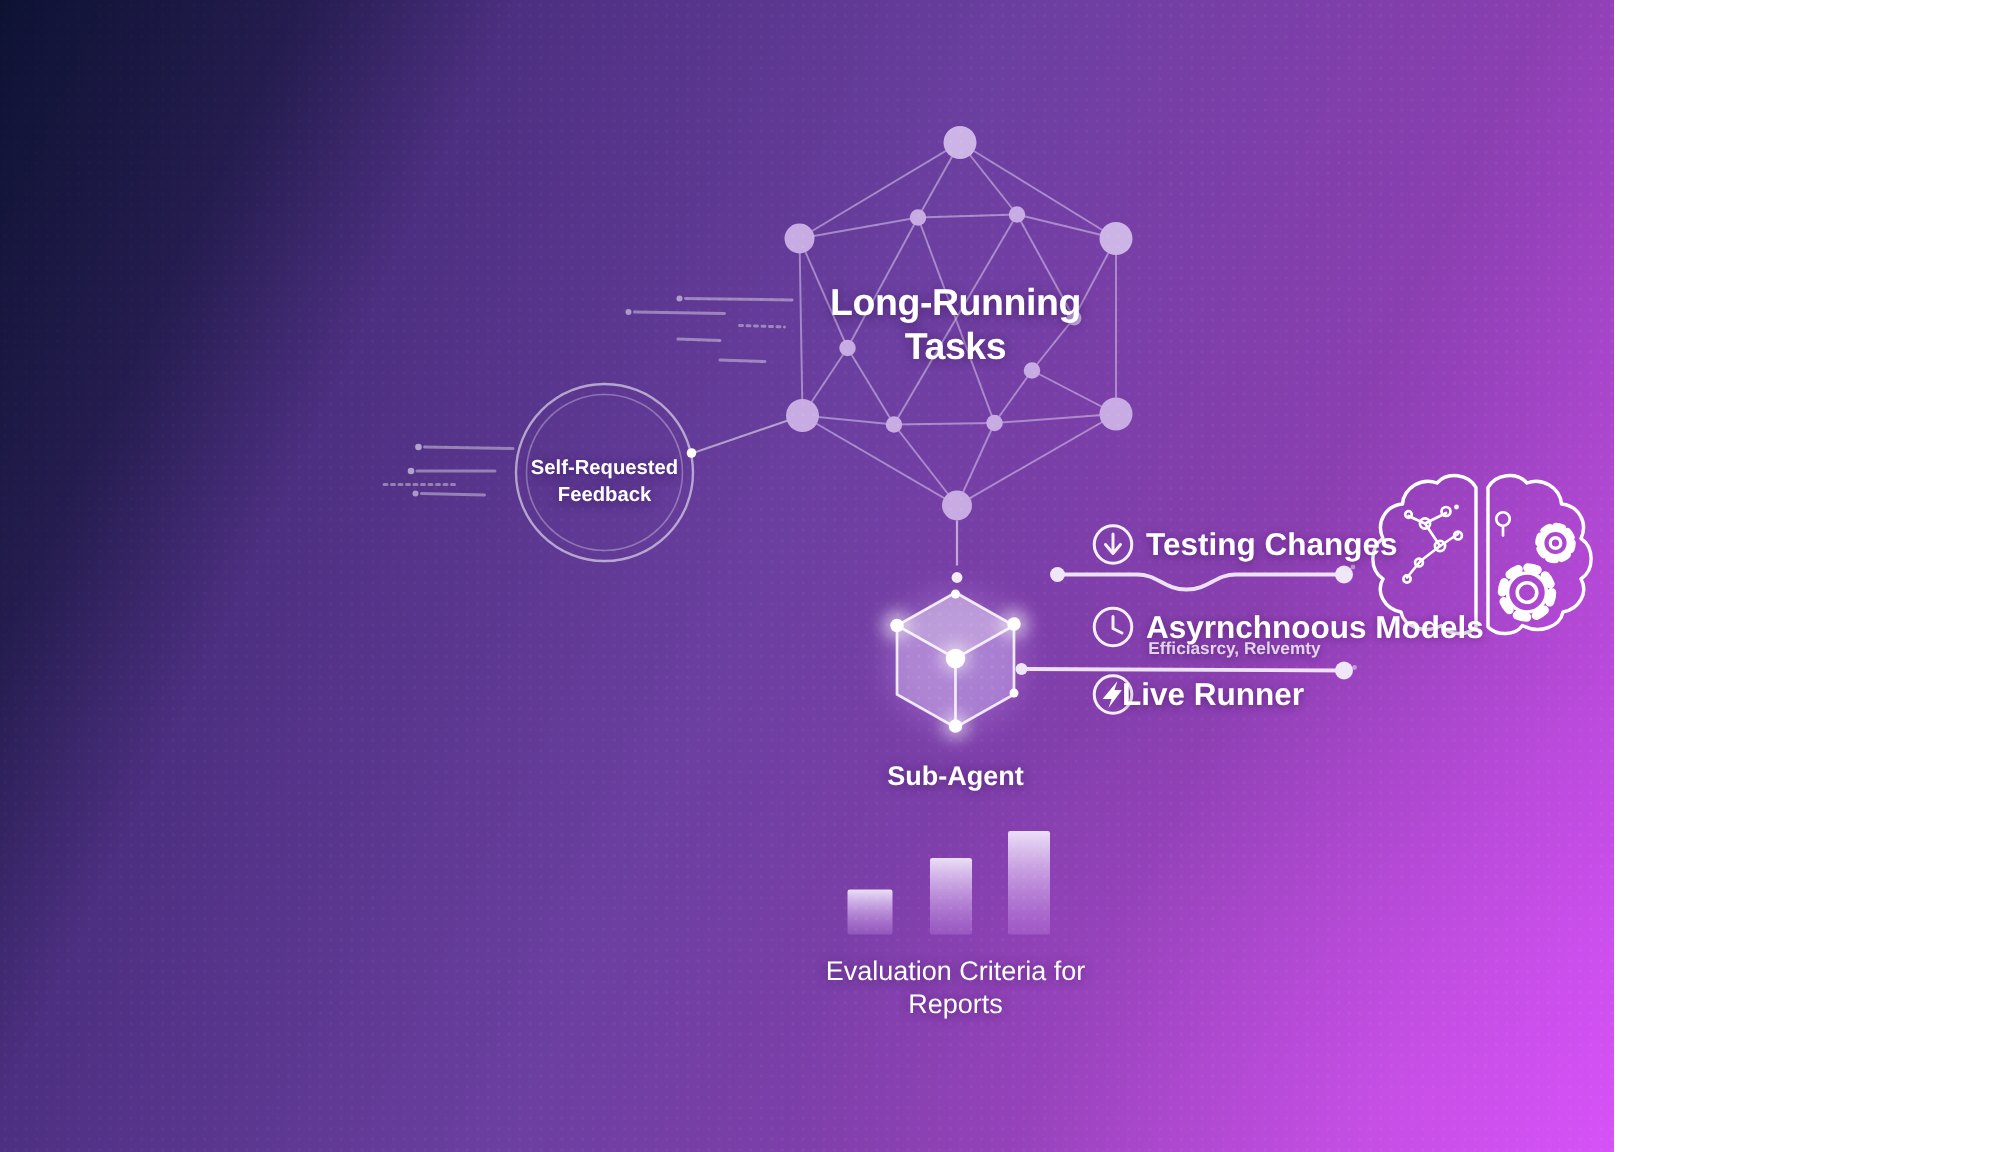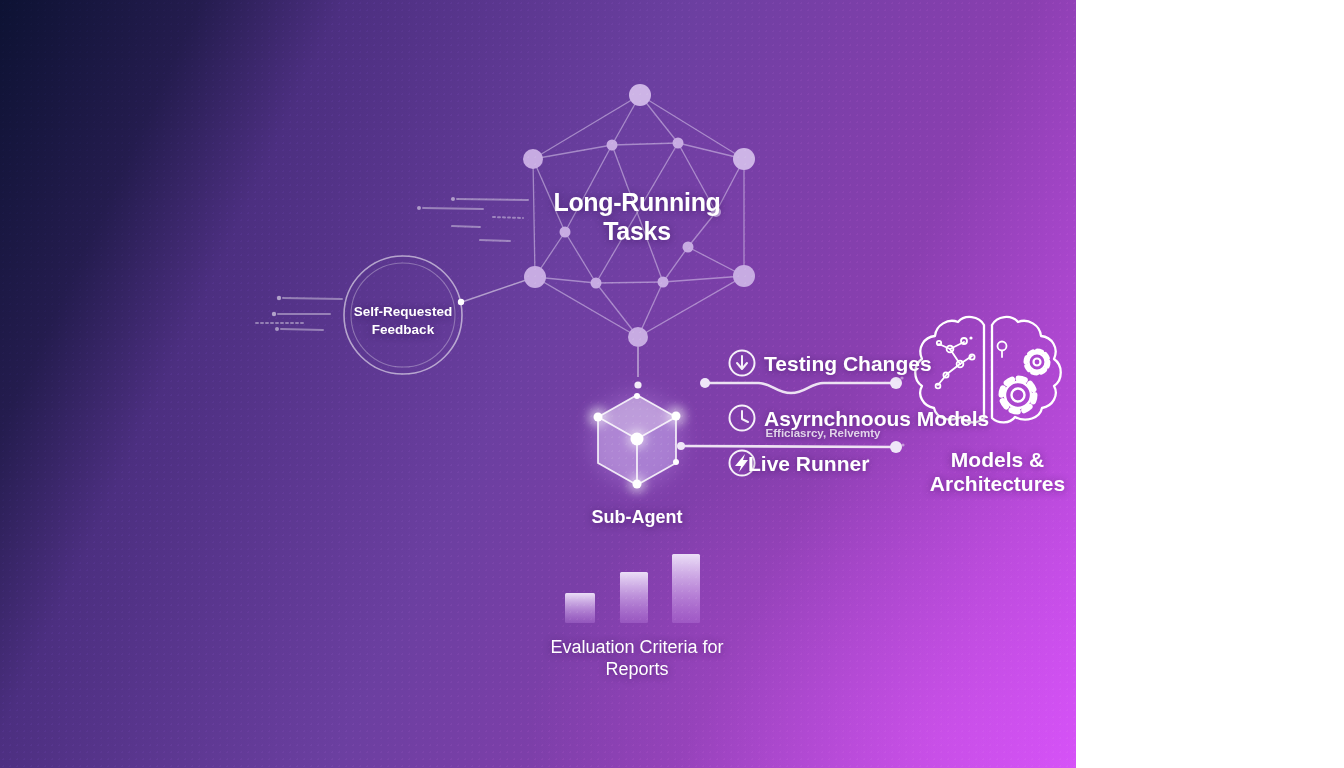--- a/index.html
+++ b/index.html
@@ -227,20 +227,19 @@
     <g>
       <rect x="565" width="30" rx="1.5" fill="url(#barGrad)" height="30" y="593"></rect>
       <rect x="620" width="28" rx="1.5" fill="url(#barGrad)" height="51" y="572"></rect>
       <rect x="672" width="28" rx="1.5" fill="url(#barGrad)" height="69" y="554"></rect>
     </g>
   </svg>
 
   <div class="label lbl-hex">Long-Running Tasks</div>
   <div class="label lbl-circle">Self-Requested Feedback</div>
   <div class="label lbl-cube">Sub-Agent</div>
-  <div class="label lbl-models">Models &amp; Architectures</div>
   <div class="label lbl-eval">Evaluation Criteria for Reports</div>
 
   <div class="runner-item" style="left:764px;top:352px;">Testing Changes</div>
   <div class="runner-item" style="left:764px;top:407px;">Asyrnchnoous Models</div>
   <div class="runner-sub">Efficiasrcy, Relvemty</div>
   <div class="runner-item" style="left:748px;top:452px;">Live Runner</div>
 </div>
 
 </body></html>

